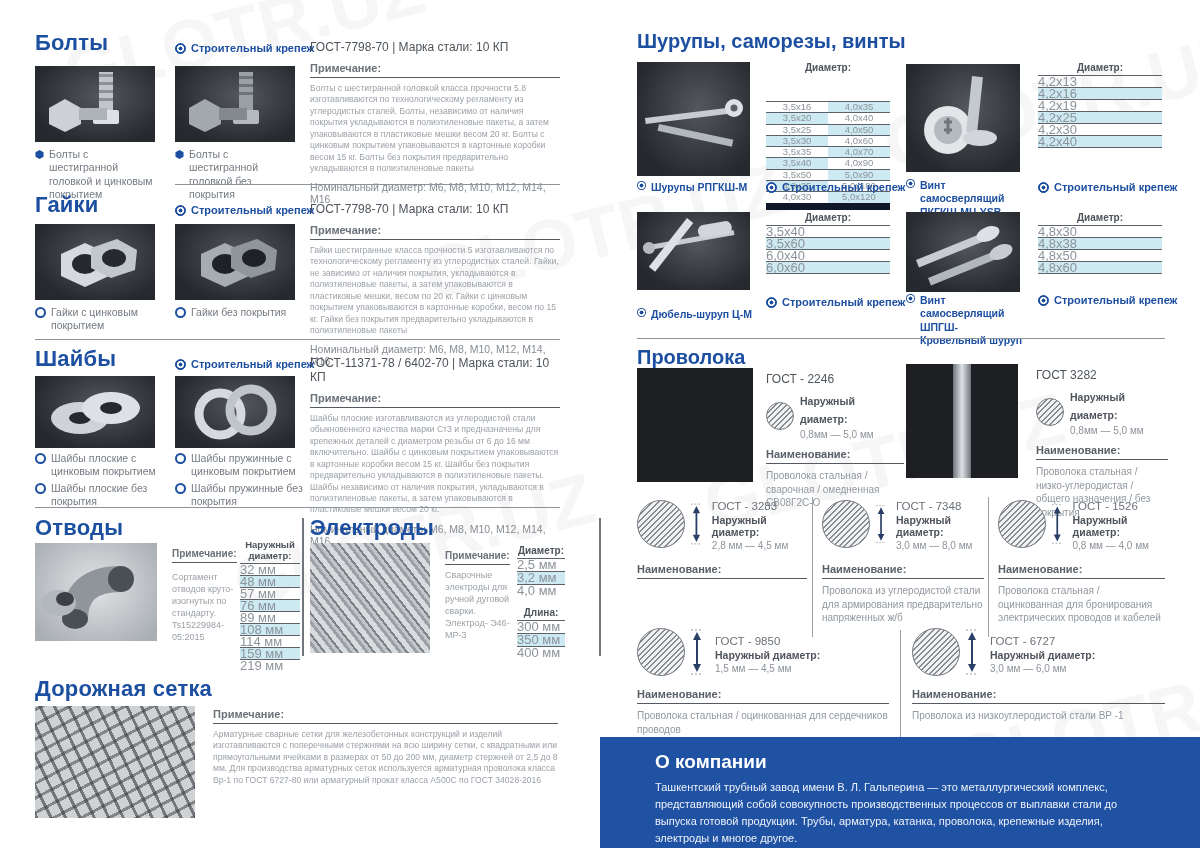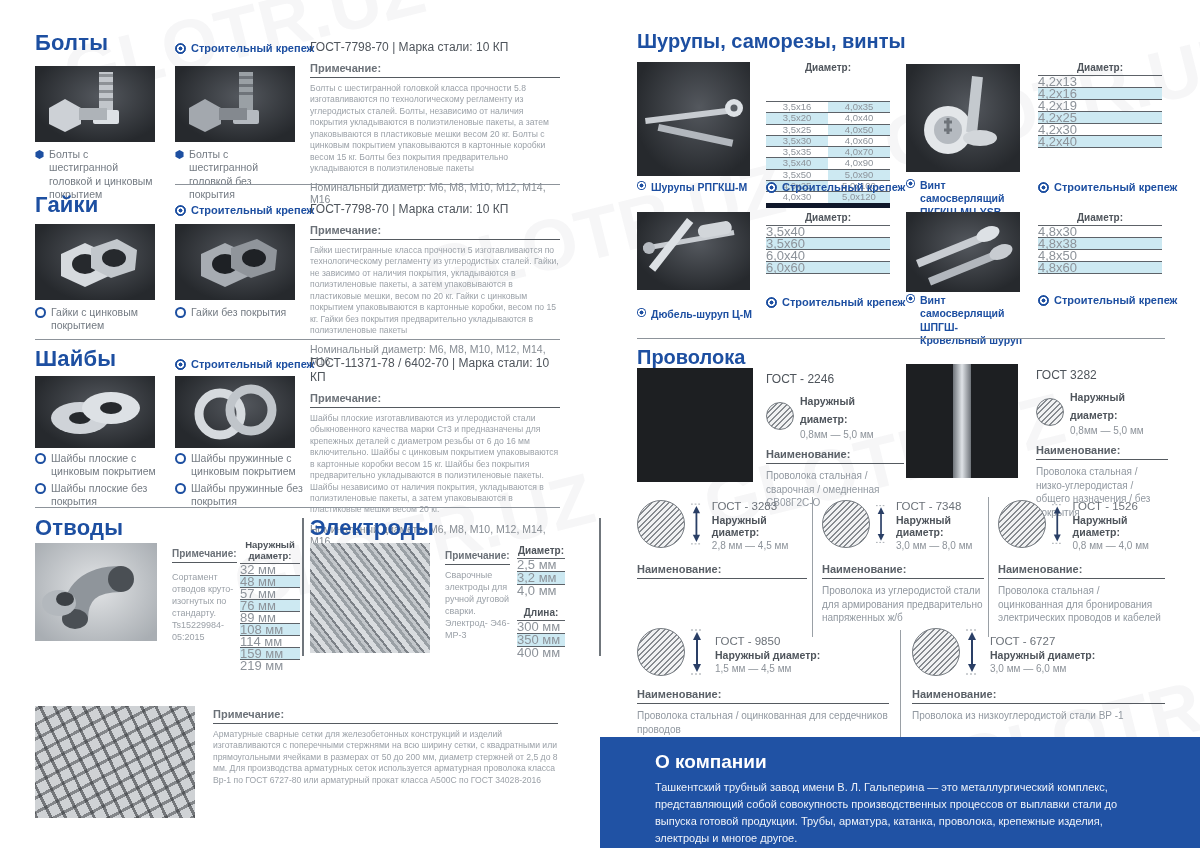--- a/index.html
+++ b/index.html
@@ -40,21 +40,21 @@
   .hrule{background:#8d939a;height:1px;}
   .vrule{background:#70767c;width:2px;}
   .vrule.thin{width:1px;background:#9aa0a6;}
   
   .thead{font-size:10px;font-weight:bold;color:#4e545b;text-align:center;margin-bottom:2px;}
   .tbl1 .trow{border-top:1px solid #5d6268;font-size:13px;color:#8d939a;
               height:11px;line-height:11px;}
   .tbl1 .trow:nth-child(even){background:var(--hl,#cde9f2);}
   .tbl1.bb{border-bottom:1px solid #5d6268;}
   .tbl2 .trow2{display:flex;border-top:1px solid #5d6268;}
-  .tbl2{border-bottom:5px solid #0f172a;margin-top:28px;}
+  .tbl2{border-bottom:7px solid #0f172a;margin-top:28px;}
   .tbl2 .c1,.tbl2 .c2{flex:1;font-size:9.5px;color:#8d939a;text-align:center;height:10.3px;line-height:10.3px;}
   .tbl2 .trow2:nth-child(odd) .c2{background:var(--hl,#cde9f2);}
   .tbl2 .trow2:nth-child(even) .c1{background:var(--hl,#cde9f2);}
   
   .wgost{font-size:11.5px;color:#6b7178;margin-bottom:2px;}
   .wdl{font-size:10.5px;font-weight:bold;color:#4e545b;}
   .wrange{font-size:10px;color:#8d939a;margin-top:2px;}
   .namelabel{font-size:11px;font-weight:bold;color:#5a6067;border-bottom:1px solid #555a60;
              padding-bottom:3px;margin-bottom:5px;}
   .wname{font-size:10px;line-height:1.35;color:#9198a0;}
@@ -262,20 +262,21 @@
 
       <div class="trow" style="height:12px;line-height:12px">300 мм</div>
           <div class="trow" style="height:12px;line-height:12px">350 мм</div>
           <div class="trow" style="height:12px;line-height:12px">400 мм</div>
         </div>
     </div>
   </section>
   <div class="vrule abs" style="left:599px;top:518px;height:138px"></div>
 
   <section class="abs" style="left:35px;top:676px;width:525px;height:150px">
+    <h2 class="stitle abs" style="left:0;top:0">Дорожная сетка</h2>
     <div class="photo meshimg abs" style="left:0;top:30px;width:160px;height:112px"></div>
     <div class="abs" style="left:178px;top:32px;width:345px">
       <div class="notelabel">Примечание:</div>
       <div class="notetext">Арматурные сварные сетки для железобетонных конструкций и изделий изготавливаются с поперечными стержнями на всю ширину сетки, с квадратными или прямоугольными ячейками в размерах от 50 до 200 мм, диаметр стержней от 2,5 до 8 мм. Для производства арматурных сеток используется арматурная проволока класса Вр-1 по ГОСТ 6727-80 или арматурный прокат класса А500С по ГОСТ 34028-2016</div>
     </div>
   </section>
 
   <h2 class="rtitle abs" style="left:637px;top:30px">Шурупы, саморезы, винты</h2>
 
   <div class="photo abs" style="left:637px;top:62px;width:113px;height:114px">

